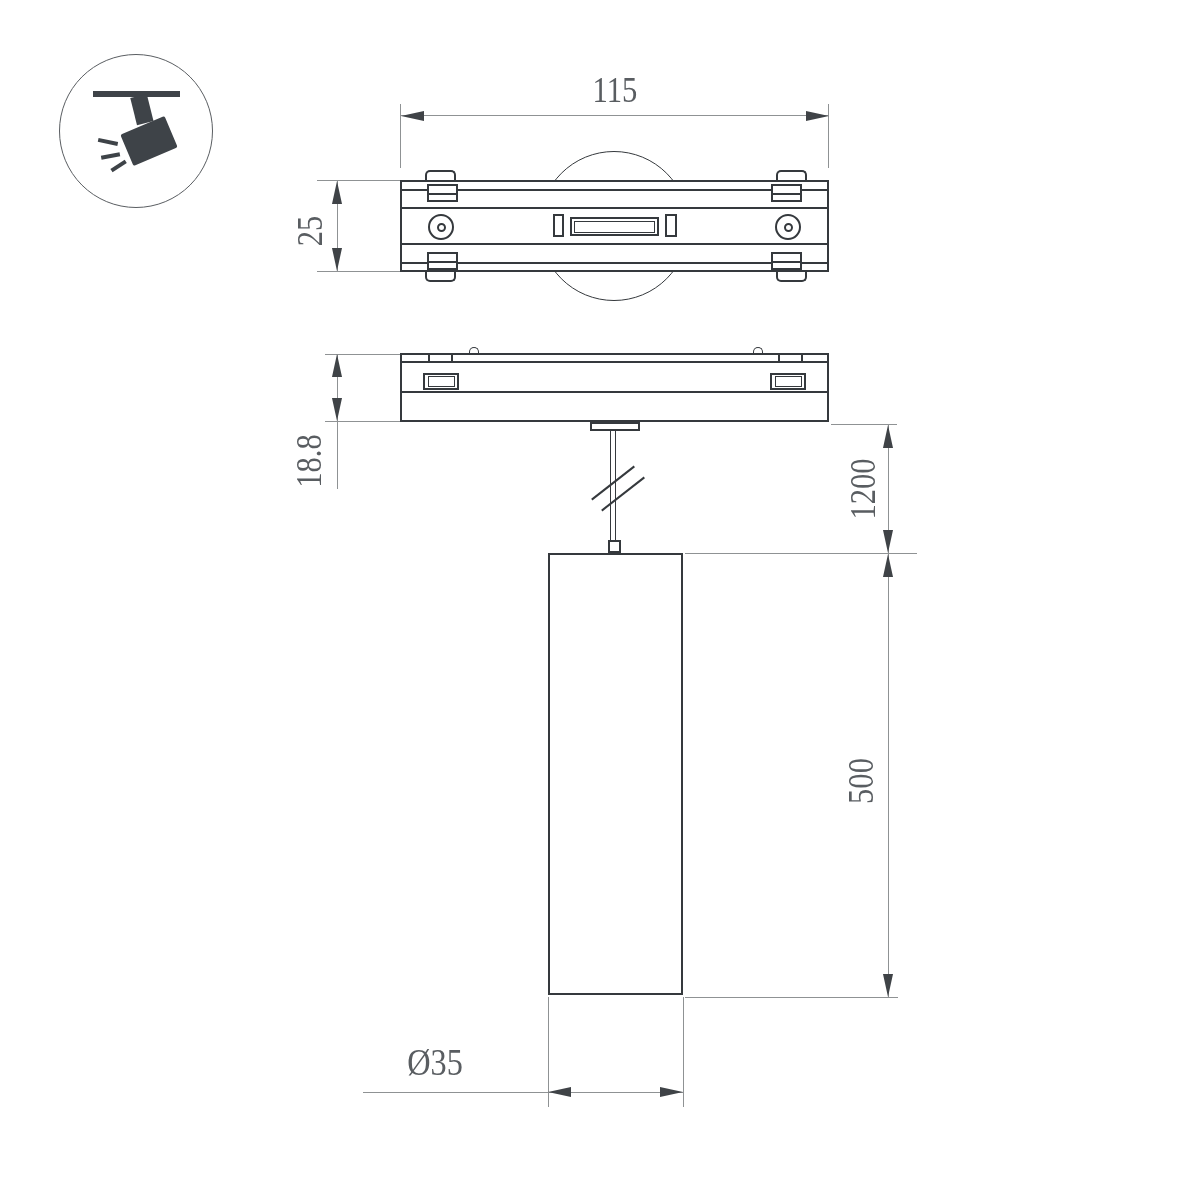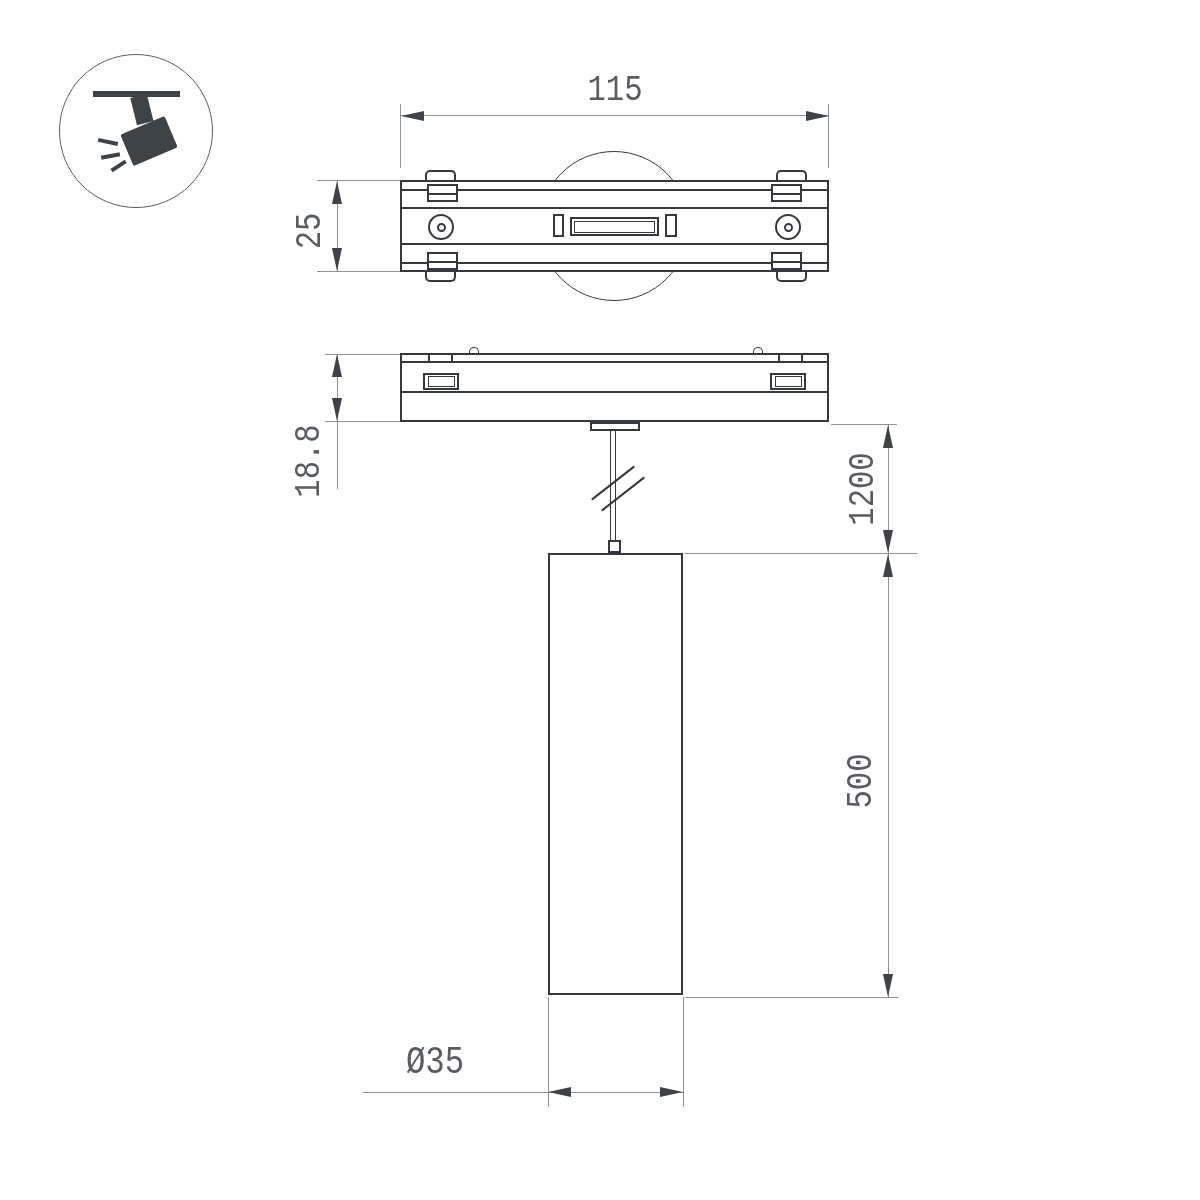--- a/index.html
+++ b/index.html
@@ -1,21 +1,21 @@
 <!DOCTYPE html>
 <html style="--background: #ffffff; --outline: #35393d; --dim-line: #8f9294; --arrow: #3f4347; --text: #595d61; --icon: #3e4348;"><head>
 <meta charset="utf-8">
 <style>
   :root{
     --background:#ffffff; --outline:#35393d; --dim-line:#8f9294;
     --arrow:#3f4347; --text:#595d61; --icon:#3e4348;
   }
   html,body{margin:0;padding:0;background:#fff;}
   .page{position:relative;width:1200px;height:1200px;background:var(--background);
-        font-family:Liberation Mono, monospace;overflow:hidden;}
+        font-family:Liberation Serif, serif;overflow:hidden;}
   .abs{position:absolute;}
   
   .ln{position:absolute;background:var(--outline);}
   
   .dim{position:absolute;background:var(--dim-line);}
   
   .box{position:absolute;background:#fff;border:2px solid var(--outline);box-sizing:border-box;}
   .box.thin{border-width:1.5px;}
   .box.heavy{border-width:2.5px;}
   .ring{position:absolute;border:2px solid var(--outline);border-radius:50%;box-sizing:border-box;background:transparent;}

